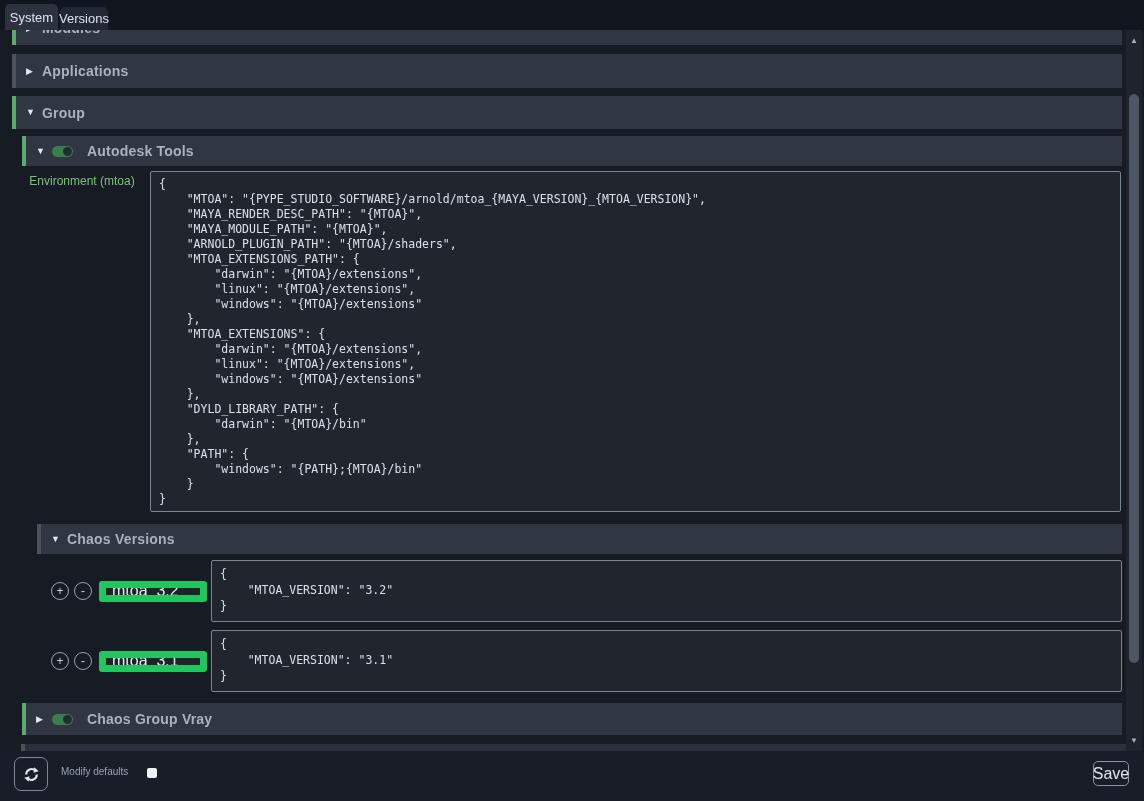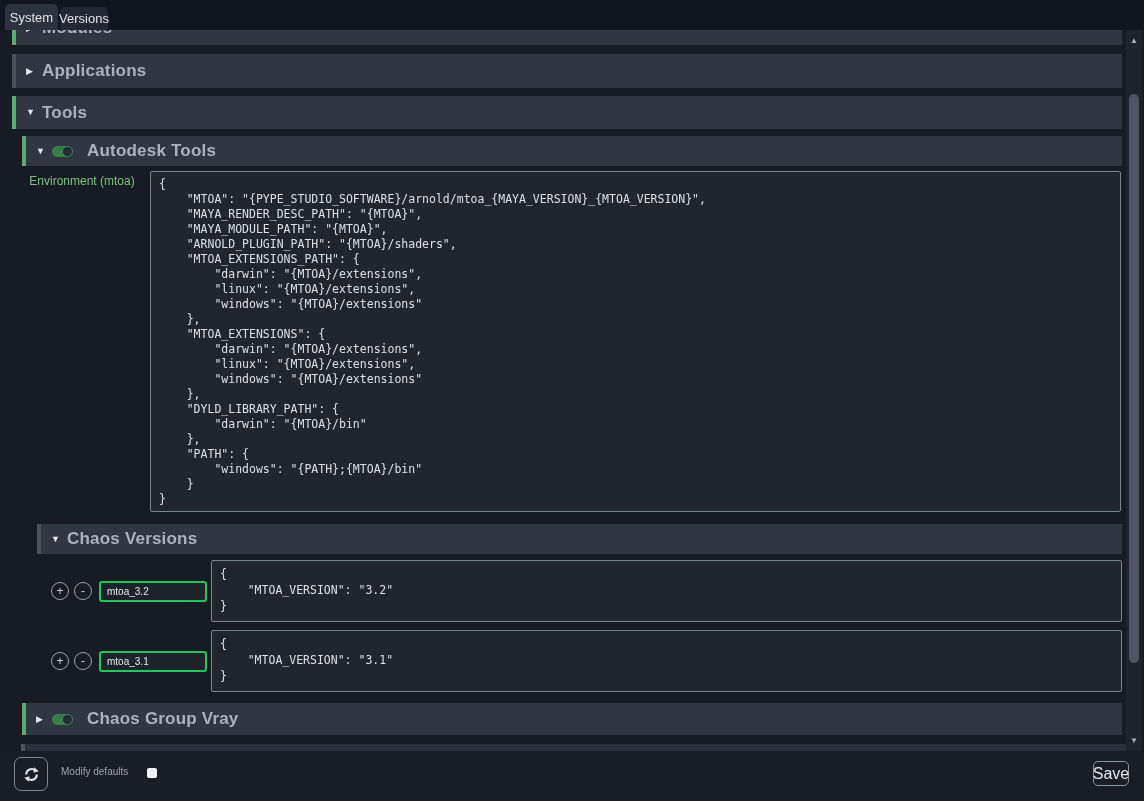--- a/index.html
+++ b/index.html
@@ -15,41 +15,41 @@
   .tab.active{left:5px;top:4px;width:53px;height:26px;background:#2c333f;}
   .tab.inactive{left:60px;top:7px;width:48px;height:23px;background:#212834;}
   
   .viewport{position:absolute;left:0;top:30px;width:1144px;height:721px;overflow:hidden;background:#161b24;}
   
   .hdr{position:absolute;box-sizing:border-box;background:#303743;
        display:flex;align-items:center;padding-left:10px;}
   .hdr.green{border-left:4px solid #5aab6c;}
   .hdr.gray{border-left:4px solid #4c525c;}
   .arr{font-size:9px;color:#e2e8ee;width:16px;flex:0 0 16px;line-height:1;}
-  .hdr-title{font-weight:bold;font-size:17px;color:#a9b2bd;letter-spacing:.2px;}
+  .hdr-title{font-weight:bold;font-size:14px;color:#a9b2bd;letter-spacing:.2px;}
   .toggle{width:21px;height:11px;border-radius:6px;background:#3b7e4e;position:relative;
           margin-right:14px;flex:0 0 21px;}
   .toggle::after{content:'';position:absolute;right:1px;top:1px;width:9px;height:9px;
           border-radius:50%;background:#242b34;}
   
   .env-label{position:absolute;font-size:12px;color:#7cc27f;text-align:center;}
   textarea{box-sizing:border-box;background:#20252e;border:1px solid #7b8492;
            color:#d9e0e8;font-family:"DejaVu Sans Mono",monospace;
            font-size:11.5px;line-height:15px;padding:5px 8px;resize:none;outline:none;
            border-radius:2px;white-space:pre;overflow:hidden;}
   .env-ta{position:absolute;left:150px;top:141px;width:971px;height:341px;}
   
   .ver-row{position:absolute;left:51px;width:1071px;height:62px;display:flex;align-items:center;}
   .circle-btn{width:18px;height:18px;border-radius:50%;border:1px solid #99a2ae;
           background:transparent;color:#c9d0d8;font-size:12px;line-height:1;
           display:flex;align-items:center;justify-content:center;margin-right:5px;
           flex:0 0 18px;box-sizing:border-box;padding:0;cursor:default;}
   .key-input{box-sizing:border-box;width:108px;height:21px;margin-left:2px;
-          background:#1d222b;border:2px solid #22c55e;border-radius:3px;
-          color:#e6ebf0;font-size:10px;font-family:"Liberation Sans",sans-serif;
+          background:#1d222b;border:7px solid #22c55e;border-radius:3px;
+          color:#e6ebf0;font-size:16px;font-family:"Liberation Sans",sans-serif;
           padding:1px 6px;outline:none;}
   .ver-ta{flex:1;height:62px;margin-left:4px;line-height:16px;}
   
   .partial-row{position:absolute;left:21px;top:714px;width:1101px;height:7px;
           background:#2b313c;border-left:4px solid #4c525c;overflow:hidden;}
   
   .scrollbar{position:absolute;left:1126px;top:0;width:16px;height:721px;background:#1e232c;}
   .sb-btn{position:absolute;left:0;width:16px;height:14px;display:flex;align-items:center;
           justify-content:center;font-size:8px;color:#a8b0bb;}
   .sb-up{top:3px;}
@@ -84,21 +84,21 @@
       <span class="hdr-title">Modules</span>
     </div>
 
     <div class="hdr gray" style="left:12px;top:24px;width:1110px;height:34px;">
       <span class="arr">▶</span>
       <span class="hdr-title">Applications</span>
     </div>
 
     <div class="hdr green" style="left:12px;top:66px;width:1110px;height:33px;">
       <span class="arr">▼</span>
-      <span class="hdr-title">Tools</span>
+      <span class="hdr-title">Group</span>
     </div>
 
     <div class="hdr green" style="left:22px;top:106px;width:1100px;height:30px;">
       <span class="arr">▼</span>
       <span class="toggle"></span>
       <span class="hdr-title">Autodesk Tools</span>
     </div>
 
     <div class="env-label" style="left:18px;top:144px;width:128px;">Environment (mtoa)</div>
     <textarea class="env-ta" spellcheck="false" style="">{

